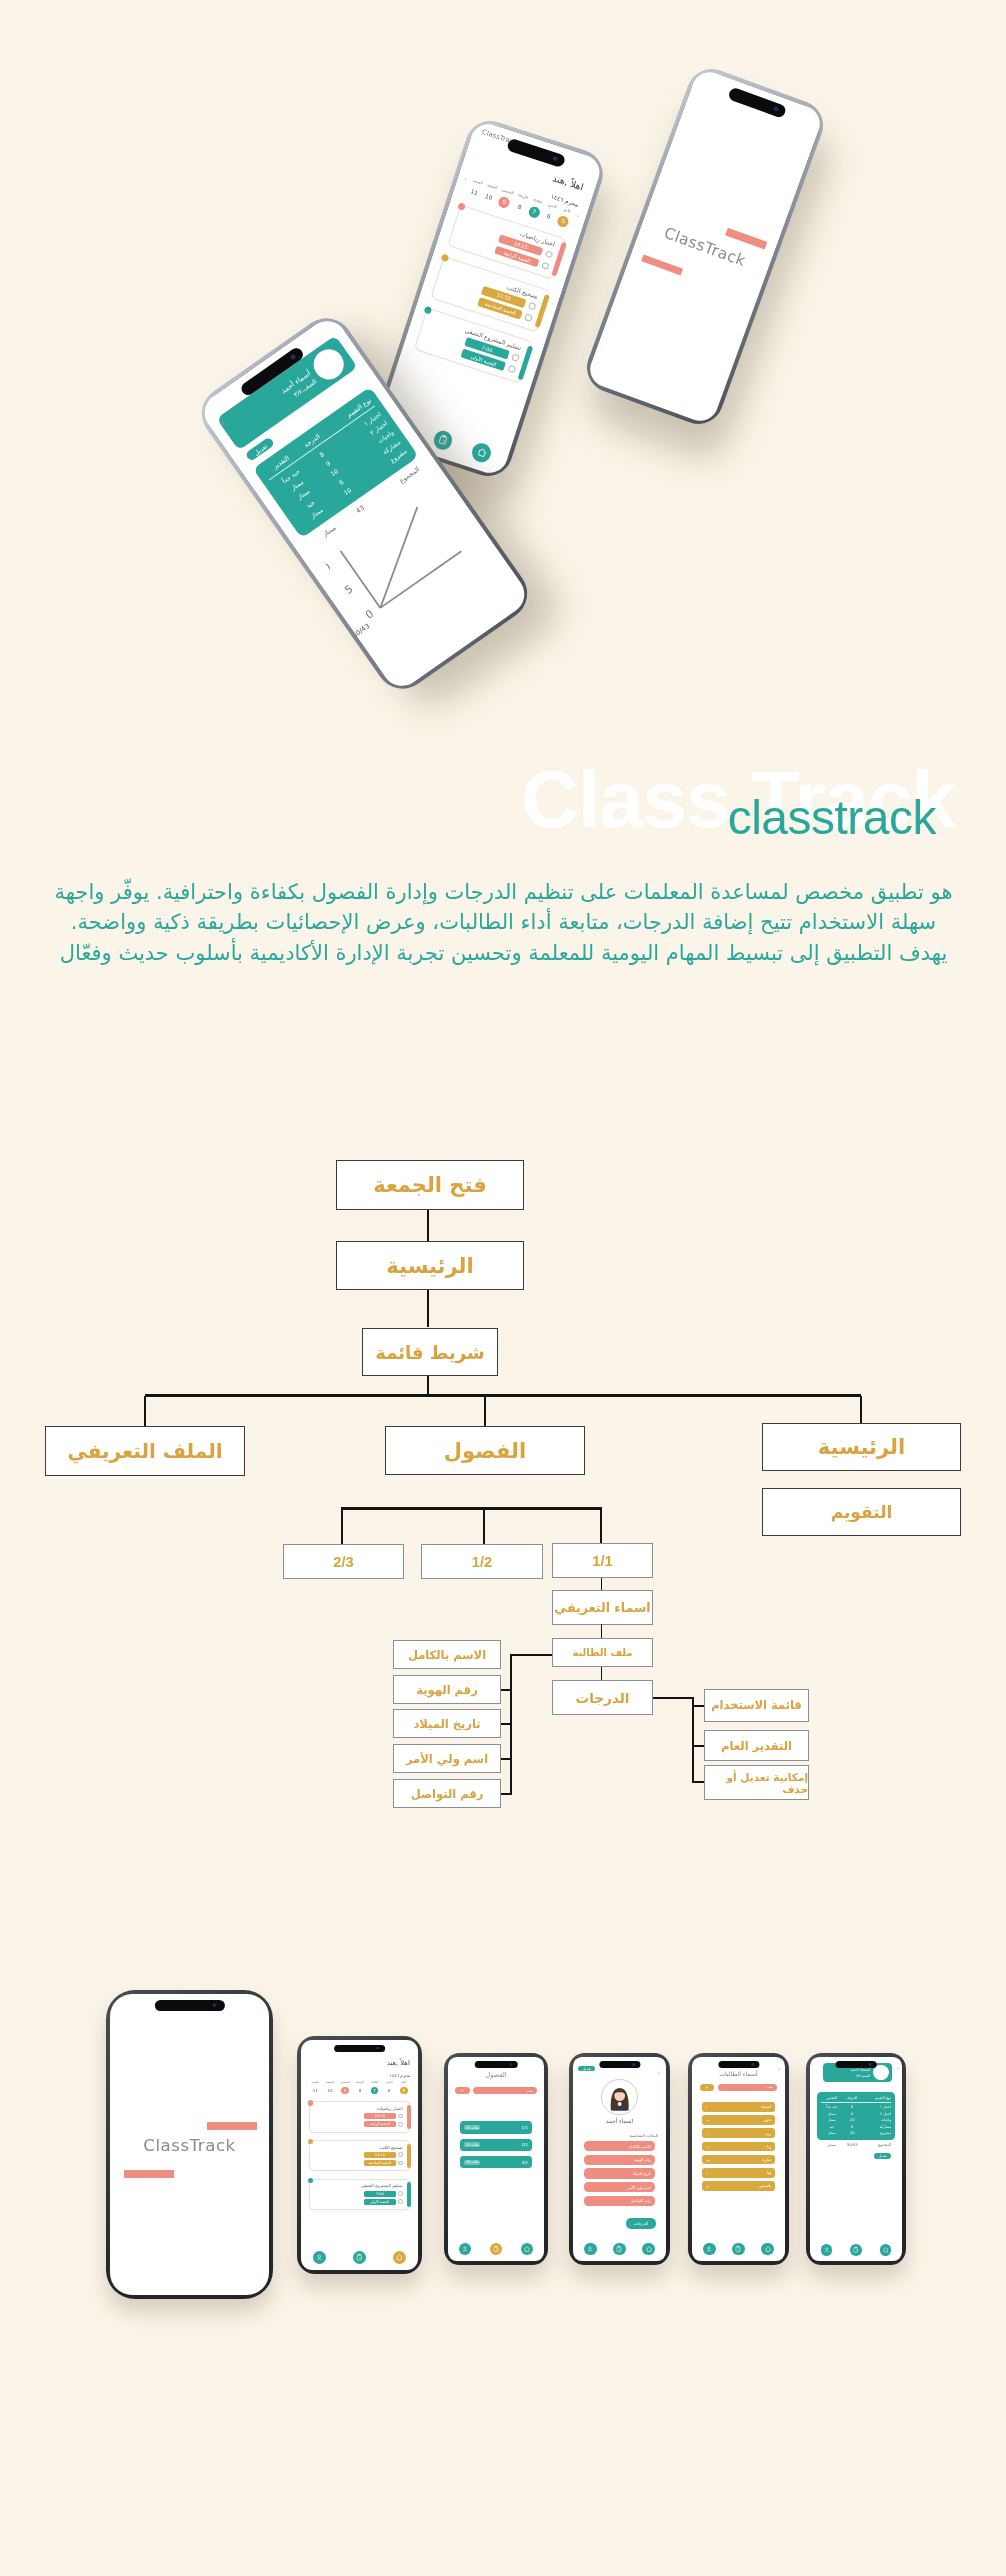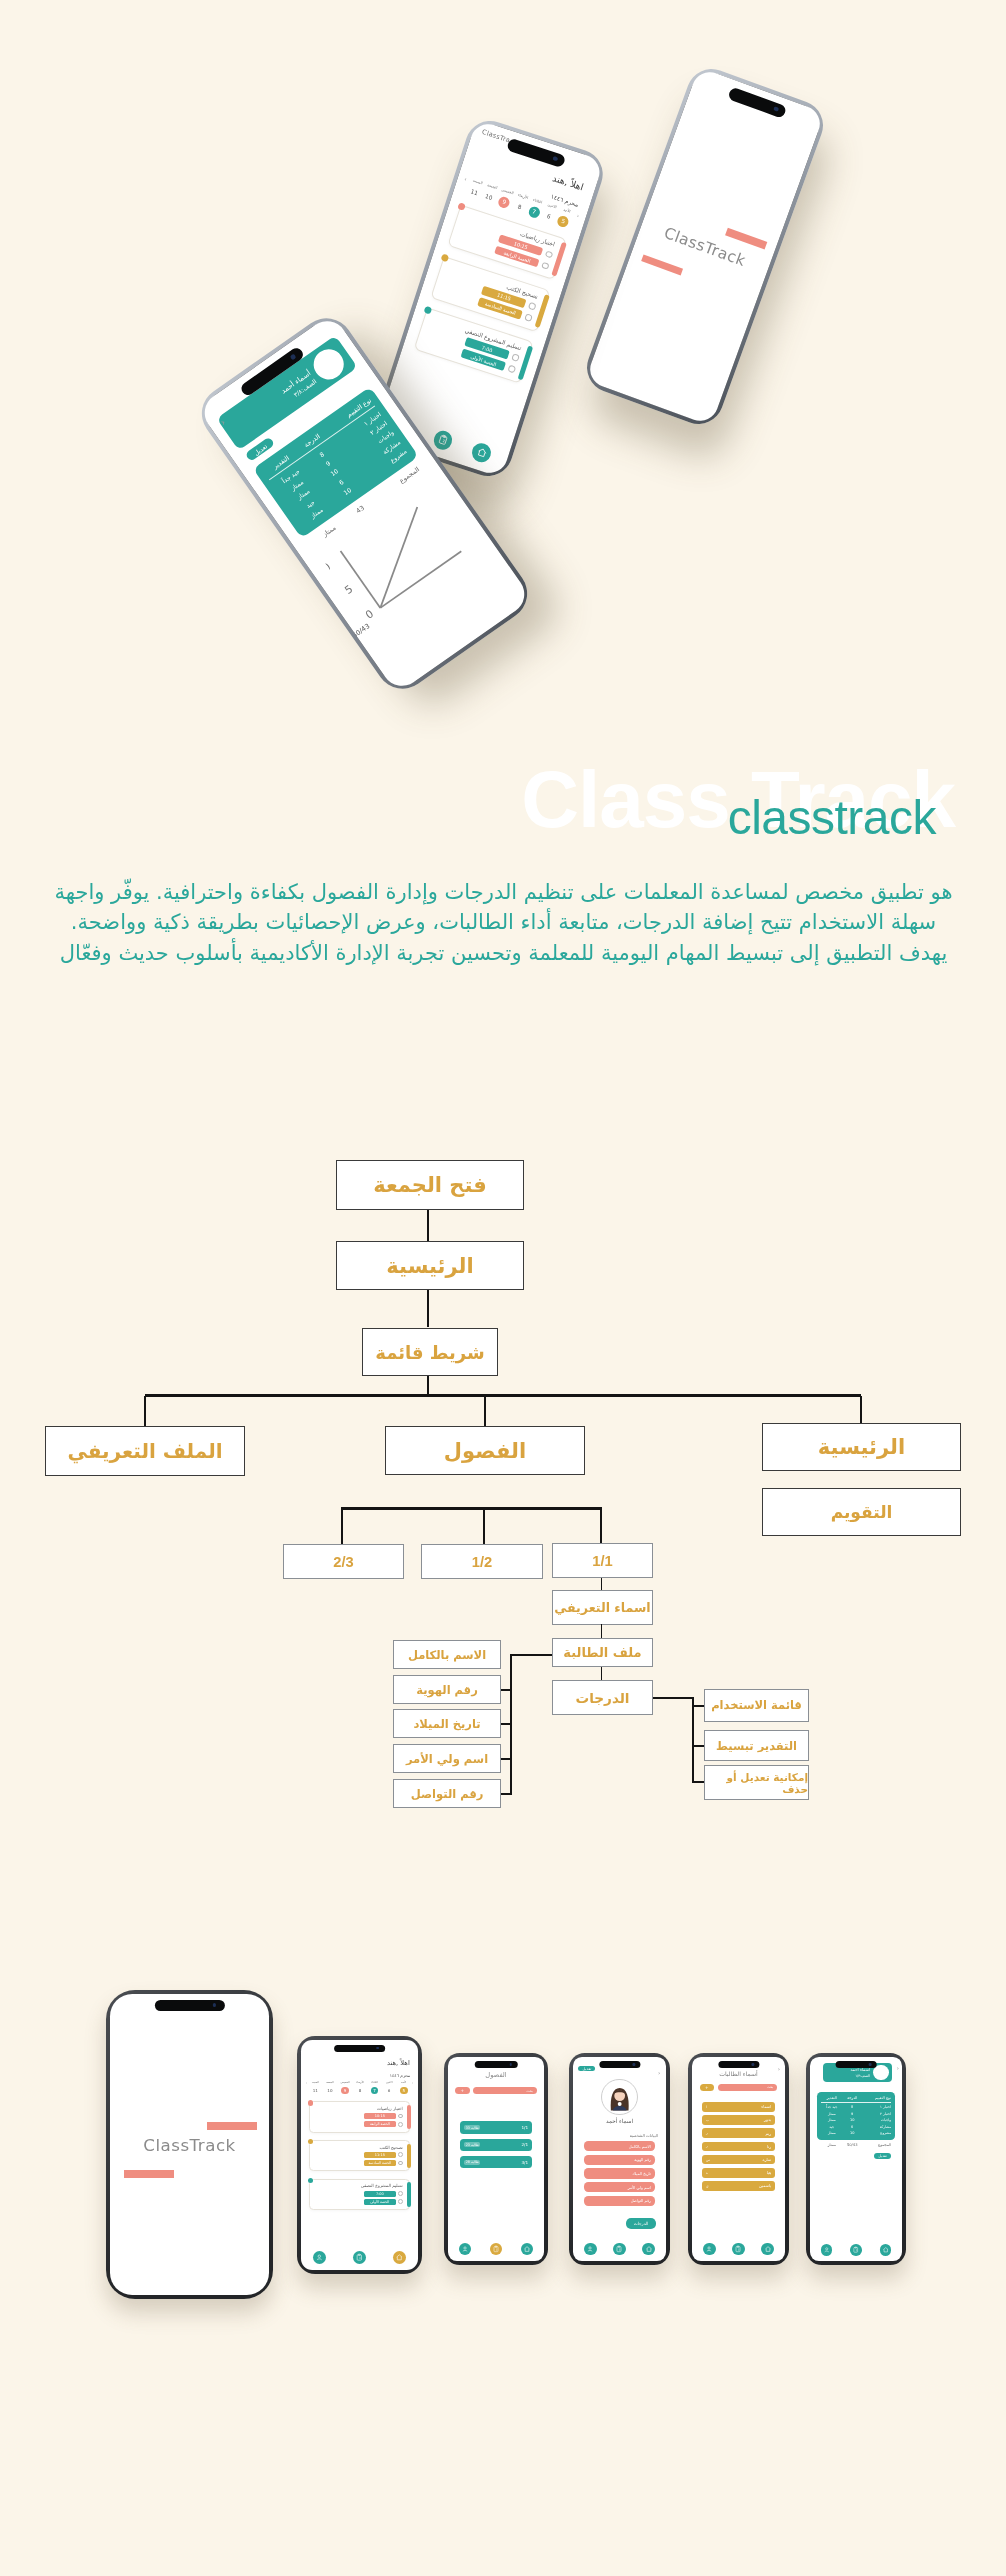--- a/index.html
+++ b/index.html
@@ -358,21 +358,21 @@
   <div class="fl" style="left:483px;top:1510px;width:2.1px;height:34px"></div>
   <div class="fl" style="left:600px;top:1510px;width:2.1px;height:32.5px"></div>
 
   <div class="fbox small" style="left:283px;top:1544px;width:121px;height:35px;font-size:14.7px;font-family:'Liberation Sans',sans-serif">2/3</div>
   <div class="fbox small" style="left:421px;top:1544px;width:122px;height:35px;font-size:14.7px;font-family:'Liberation Sans',sans-serif">1/2</div>
   <div class="fbox small" style="left:552px;top:1543px;width:101px;height:35px;font-size:14.7px;font-family:'Liberation Sans',sans-serif">1/1</div>
 
   <div class="fl" style="left:601px;top:1578px;width:1px;height:12px"></div>
   <div class="fbox small" style="left:552px;top:1590px;width:101px;height:35px;font-size:12.6px">اسماء التعريفي</div>
   <div class="fl" style="left:601px;top:1624px;width:1px;height:13.6px"></div>
-  <div class="fbox small" style="left:552px;top:1638px;width:101px;height:29px;font-size:13px">ملف الطالبة</div>
+  <div class="fbox small" style="left:552px;top:1638px;width:101px;height:29px;font-size:10px">ملف الطالبة</div>
   <div class="fl" style="left:601px;top:1667px;width:1px;height:13px"></div>
   <div class="fbox small" style="left:552px;top:1680px;width:101px;height:35px;font-size:13.6px">الدرجات</div>
 
   <div class="fbox small" style="left:393px;top:1640px;width:108px;height:29px;font-size:11.5px">الاسم بالكامل</div>
   <div class="fbox small" style="left:393px;top:1675px;width:108px;height:29px;font-size:11.5px">رقم الهوية</div>
   <div class="fbox small" style="left:393px;top:1709px;width:108px;height:29px;font-size:11.5px">تاريخ الميلاد</div>
   <div class="fbox small" style="left:393px;top:1744px;width:108px;height:29px;font-size:11.5px">اسم ولي الأمر</div>
   <div class="fbox small" style="left:393px;top:1779px;width:108px;height:29px;font-size:11.5px">رقم التواصل</div>
 
   <div class="fl" style="left:510px;top:1654px;width:1.6px;height:141px"></div>
@@ -382,21 +382,21 @@
   <div class="fl" style="left:501px;top:1758px;width:9px;height:1.6px"></div>
   <div class="fl" style="left:501px;top:1793px;width:9px;height:1.6px"></div>
 
   <div class="fl" style="left:653px;top:1697px;width:39px;height:1.6px"></div>
   <div class="fl" style="left:692px;top:1697px;width:1.6px;height:85px"></div>
   <div class="fl" style="left:692px;top:1705px;width:12px;height:1.6px"></div>
   <div class="fl" style="left:692px;top:1745px;width:12px;height:1.6px"></div>
   <div class="fl" style="left:692px;top:1781px;width:12px;height:1.6px"></div>
 
   <div class="fbox small" style="left:704px;top:1689px;width:105px;height:32.5px;font-size:11.5px">قائمة الاستخدام</div>
-  <div class="fbox small" style="left:704px;top:1730px;width:105px;height:31px;font-size:11.5px">التقدير تبسيط</div>
+  <div class="fbox small" style="left:704px;top:1730px;width:105px;height:31px;font-size:11.5px">التقدير العام</div>
   <div class="fbox small" style="left:704px;top:1765px;width:105px;height:35px;font-size:10.5px">إمكانية تعديل أو حذف</div>
 
   <div class="iphone dark p1" id="p1">
     <div class="bez"></div>
     <div class="scr" style="font-size:6.8px">
       <div class="notch">
           <i></i>
         </div>
       <div class="splash">
         <span class="sp-bar b1" style="background: rgb(239, 141, 128);"></span>

